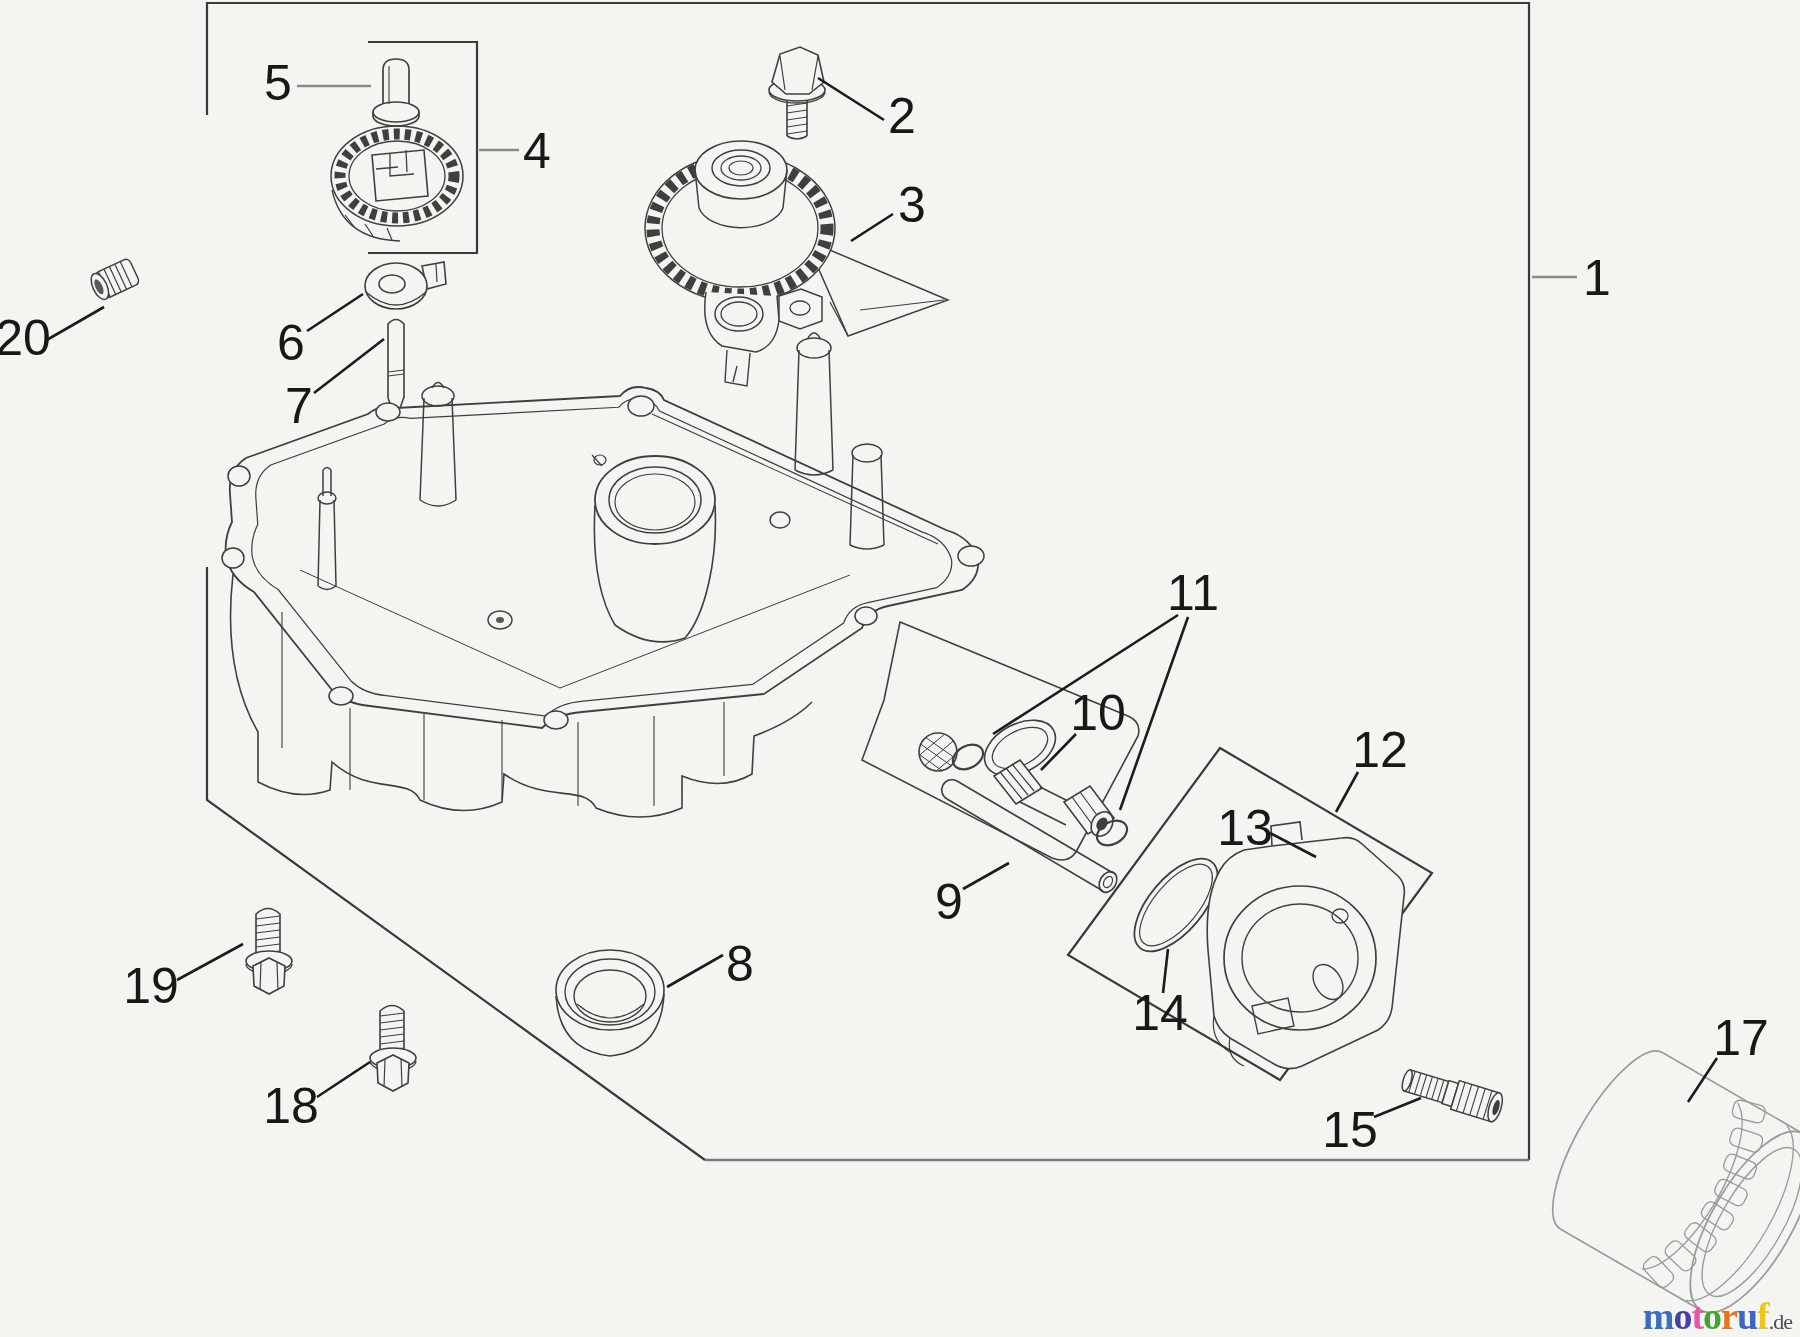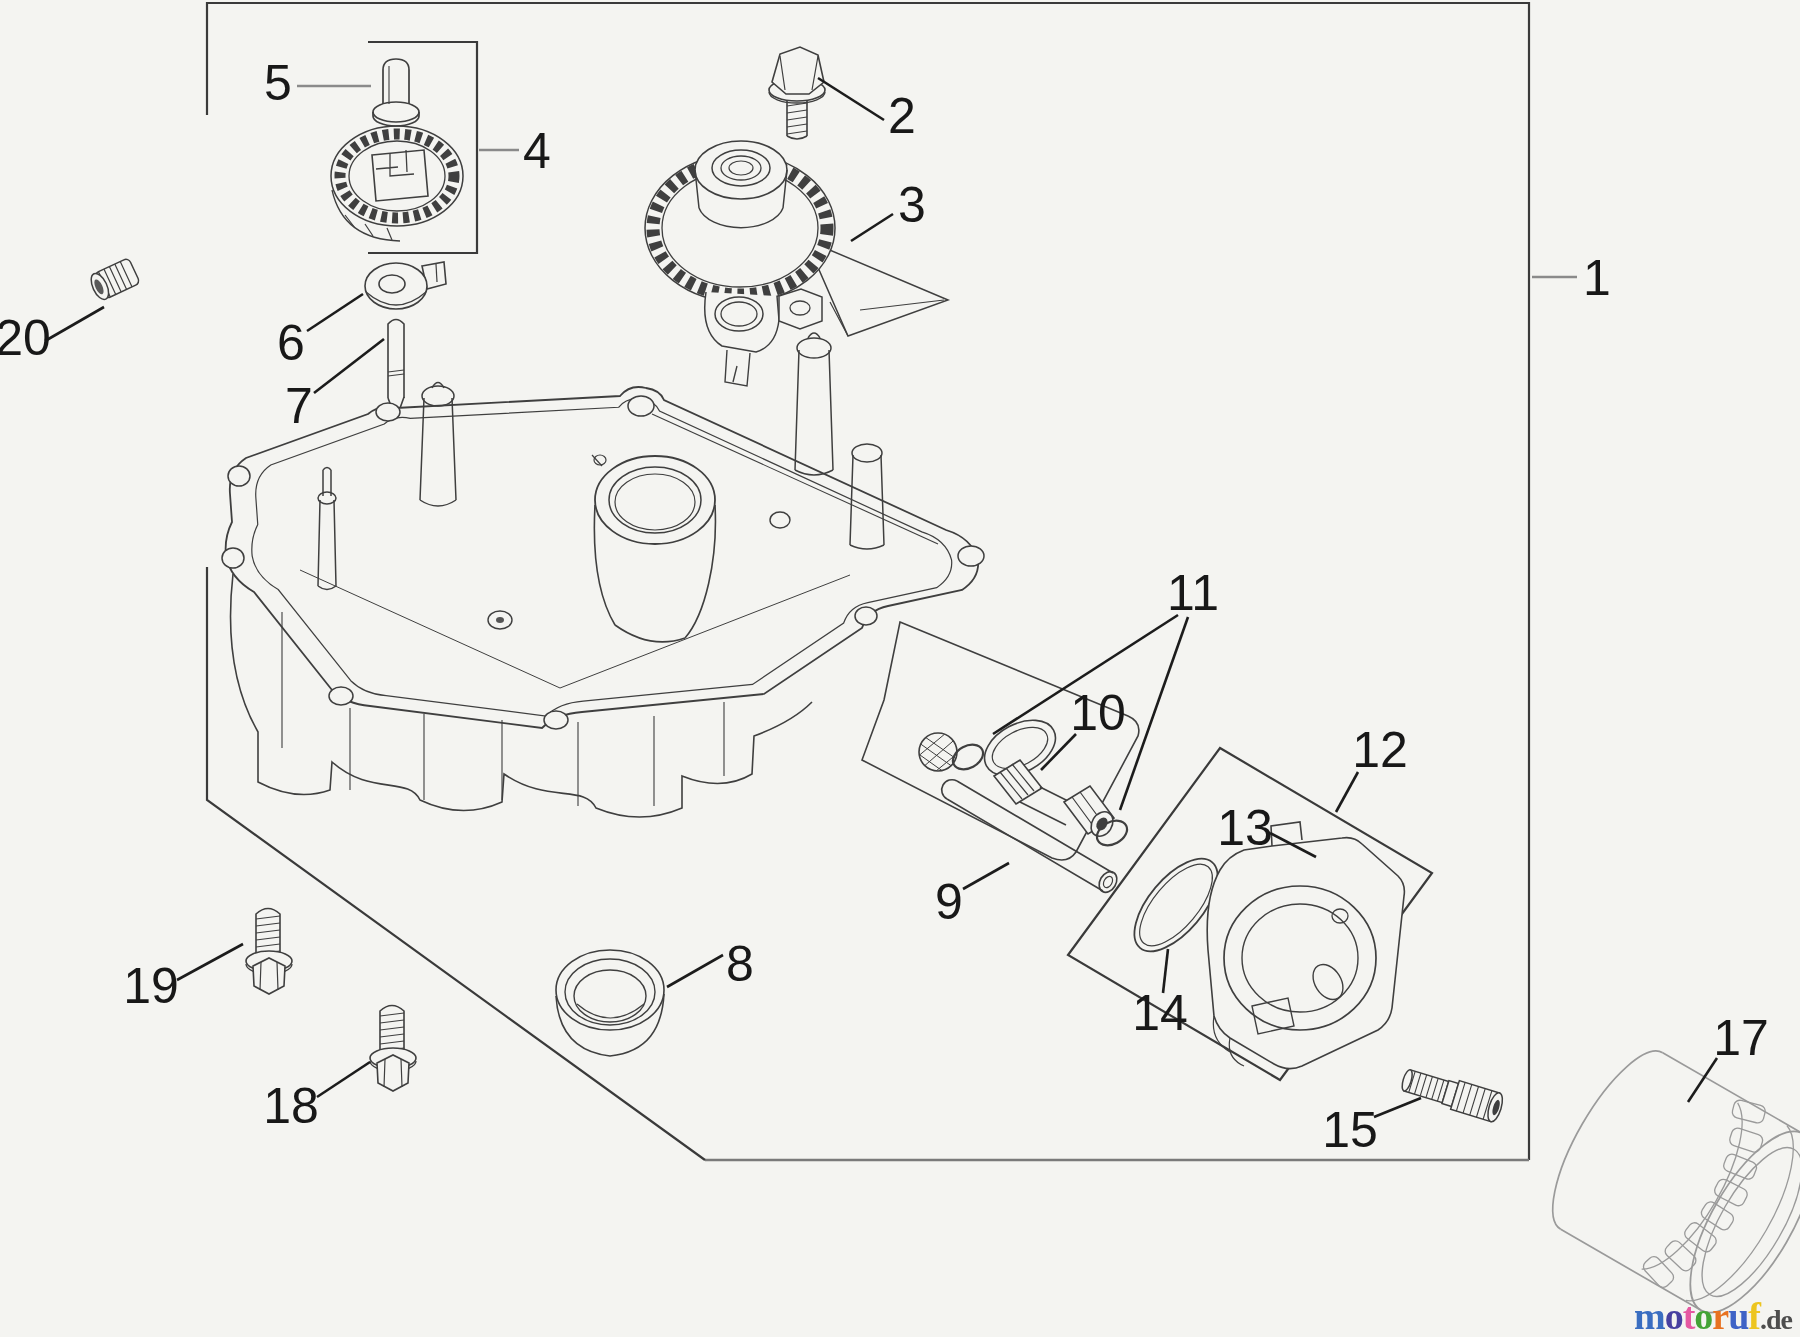--- a/index.html
+++ b/index.html
@@ -2,21 +2,21 @@
 <html><head>
 <meta charset="utf-8">
 <style>
   html,body{margin:0;padding:0;}
   body{font-family:"Liberation Sans",sans-serif;}
   #stage{position:relative;width:1800px;height:1337px;background:#f4f4f1;overflow:hidden;}
   #diagram{position:absolute;left:0;top:0;}
   .callout-text{font-family:"Liberation Sans",sans-serif;font-size:50px;fill:#181818;}
   #watermark{position:absolute;right:8px;bottom:2px;font-family:"Liberation Serif",serif;
     font-weight:bold;font-size:38px;letter-spacing:-1px;line-height:1;white-space:nowrap;}
-  #watermark .suffix{font-size:28px;font-weight:bold;}
+  #watermark .suffix{font-size:22px;font-weight:normal;}
 </style>
 </head>
 <body>
 
 <div id="stage">
 <svg id="diagram" width="1800" height="1337" viewBox="0 0 1800 1337">
   <defs>
     <clipPath id="hatchclip">
           <circle cx="938" cy="752" r="19"></circle>
         </clipPath>

